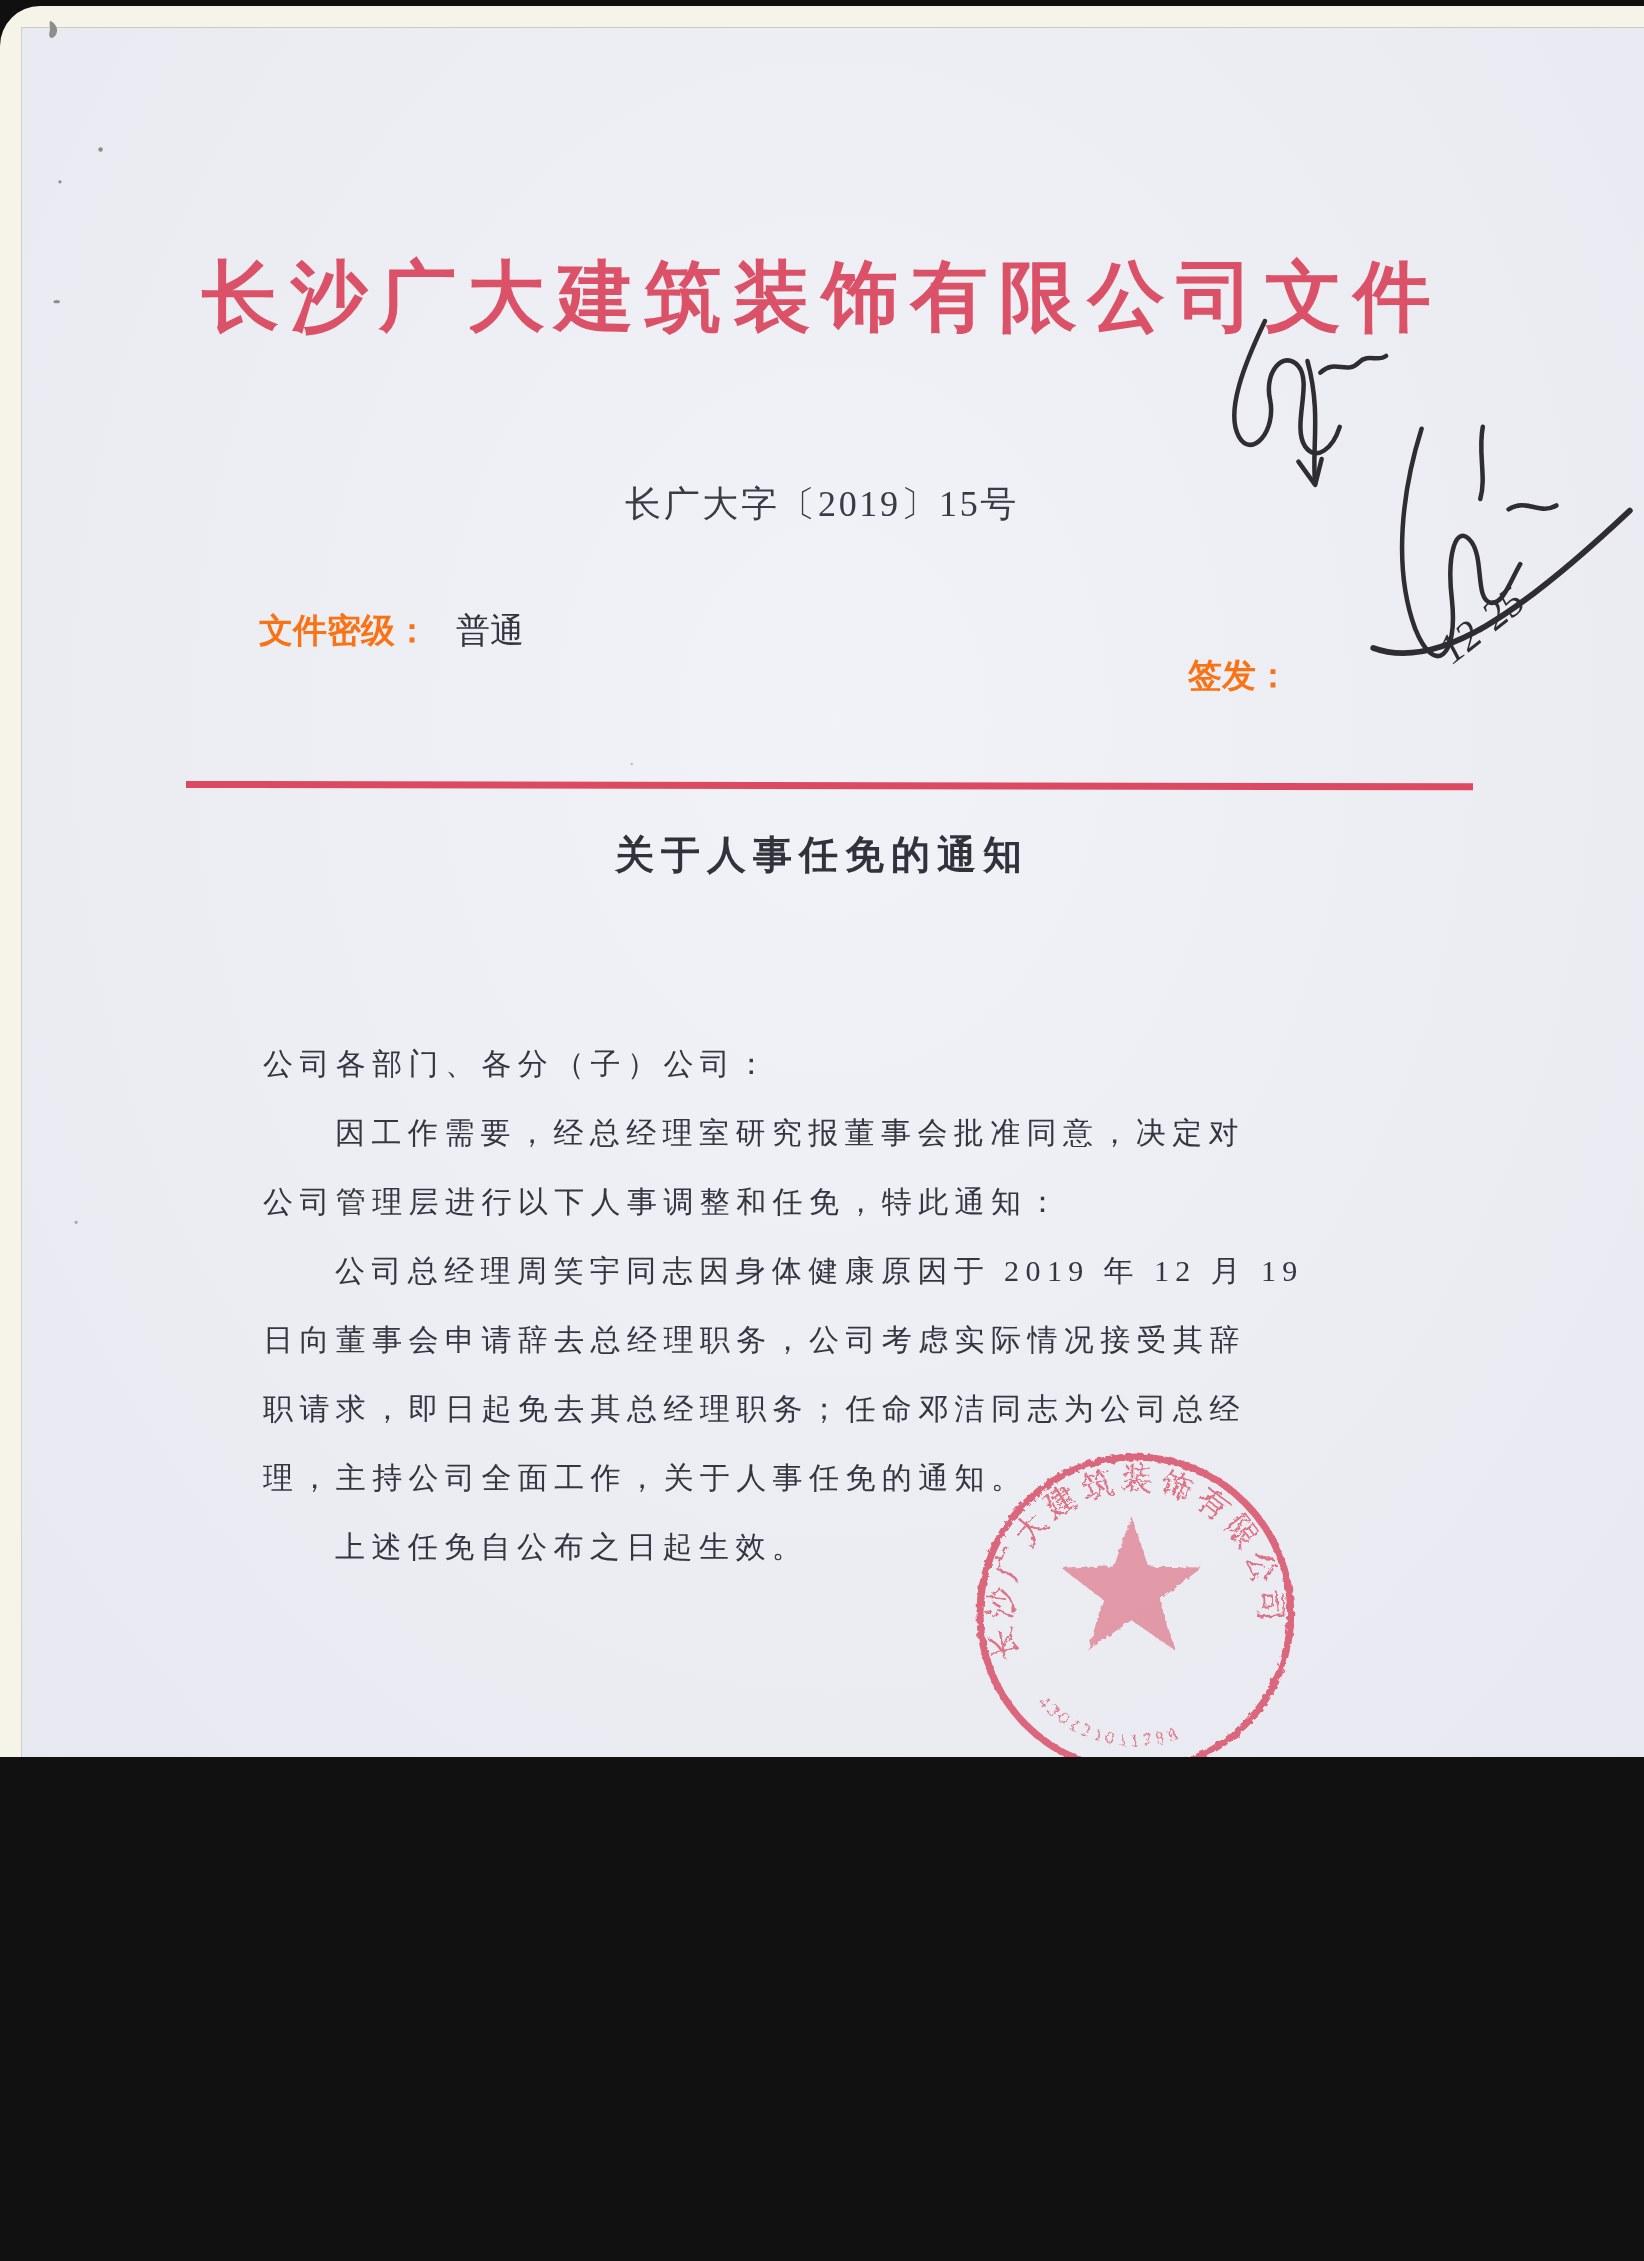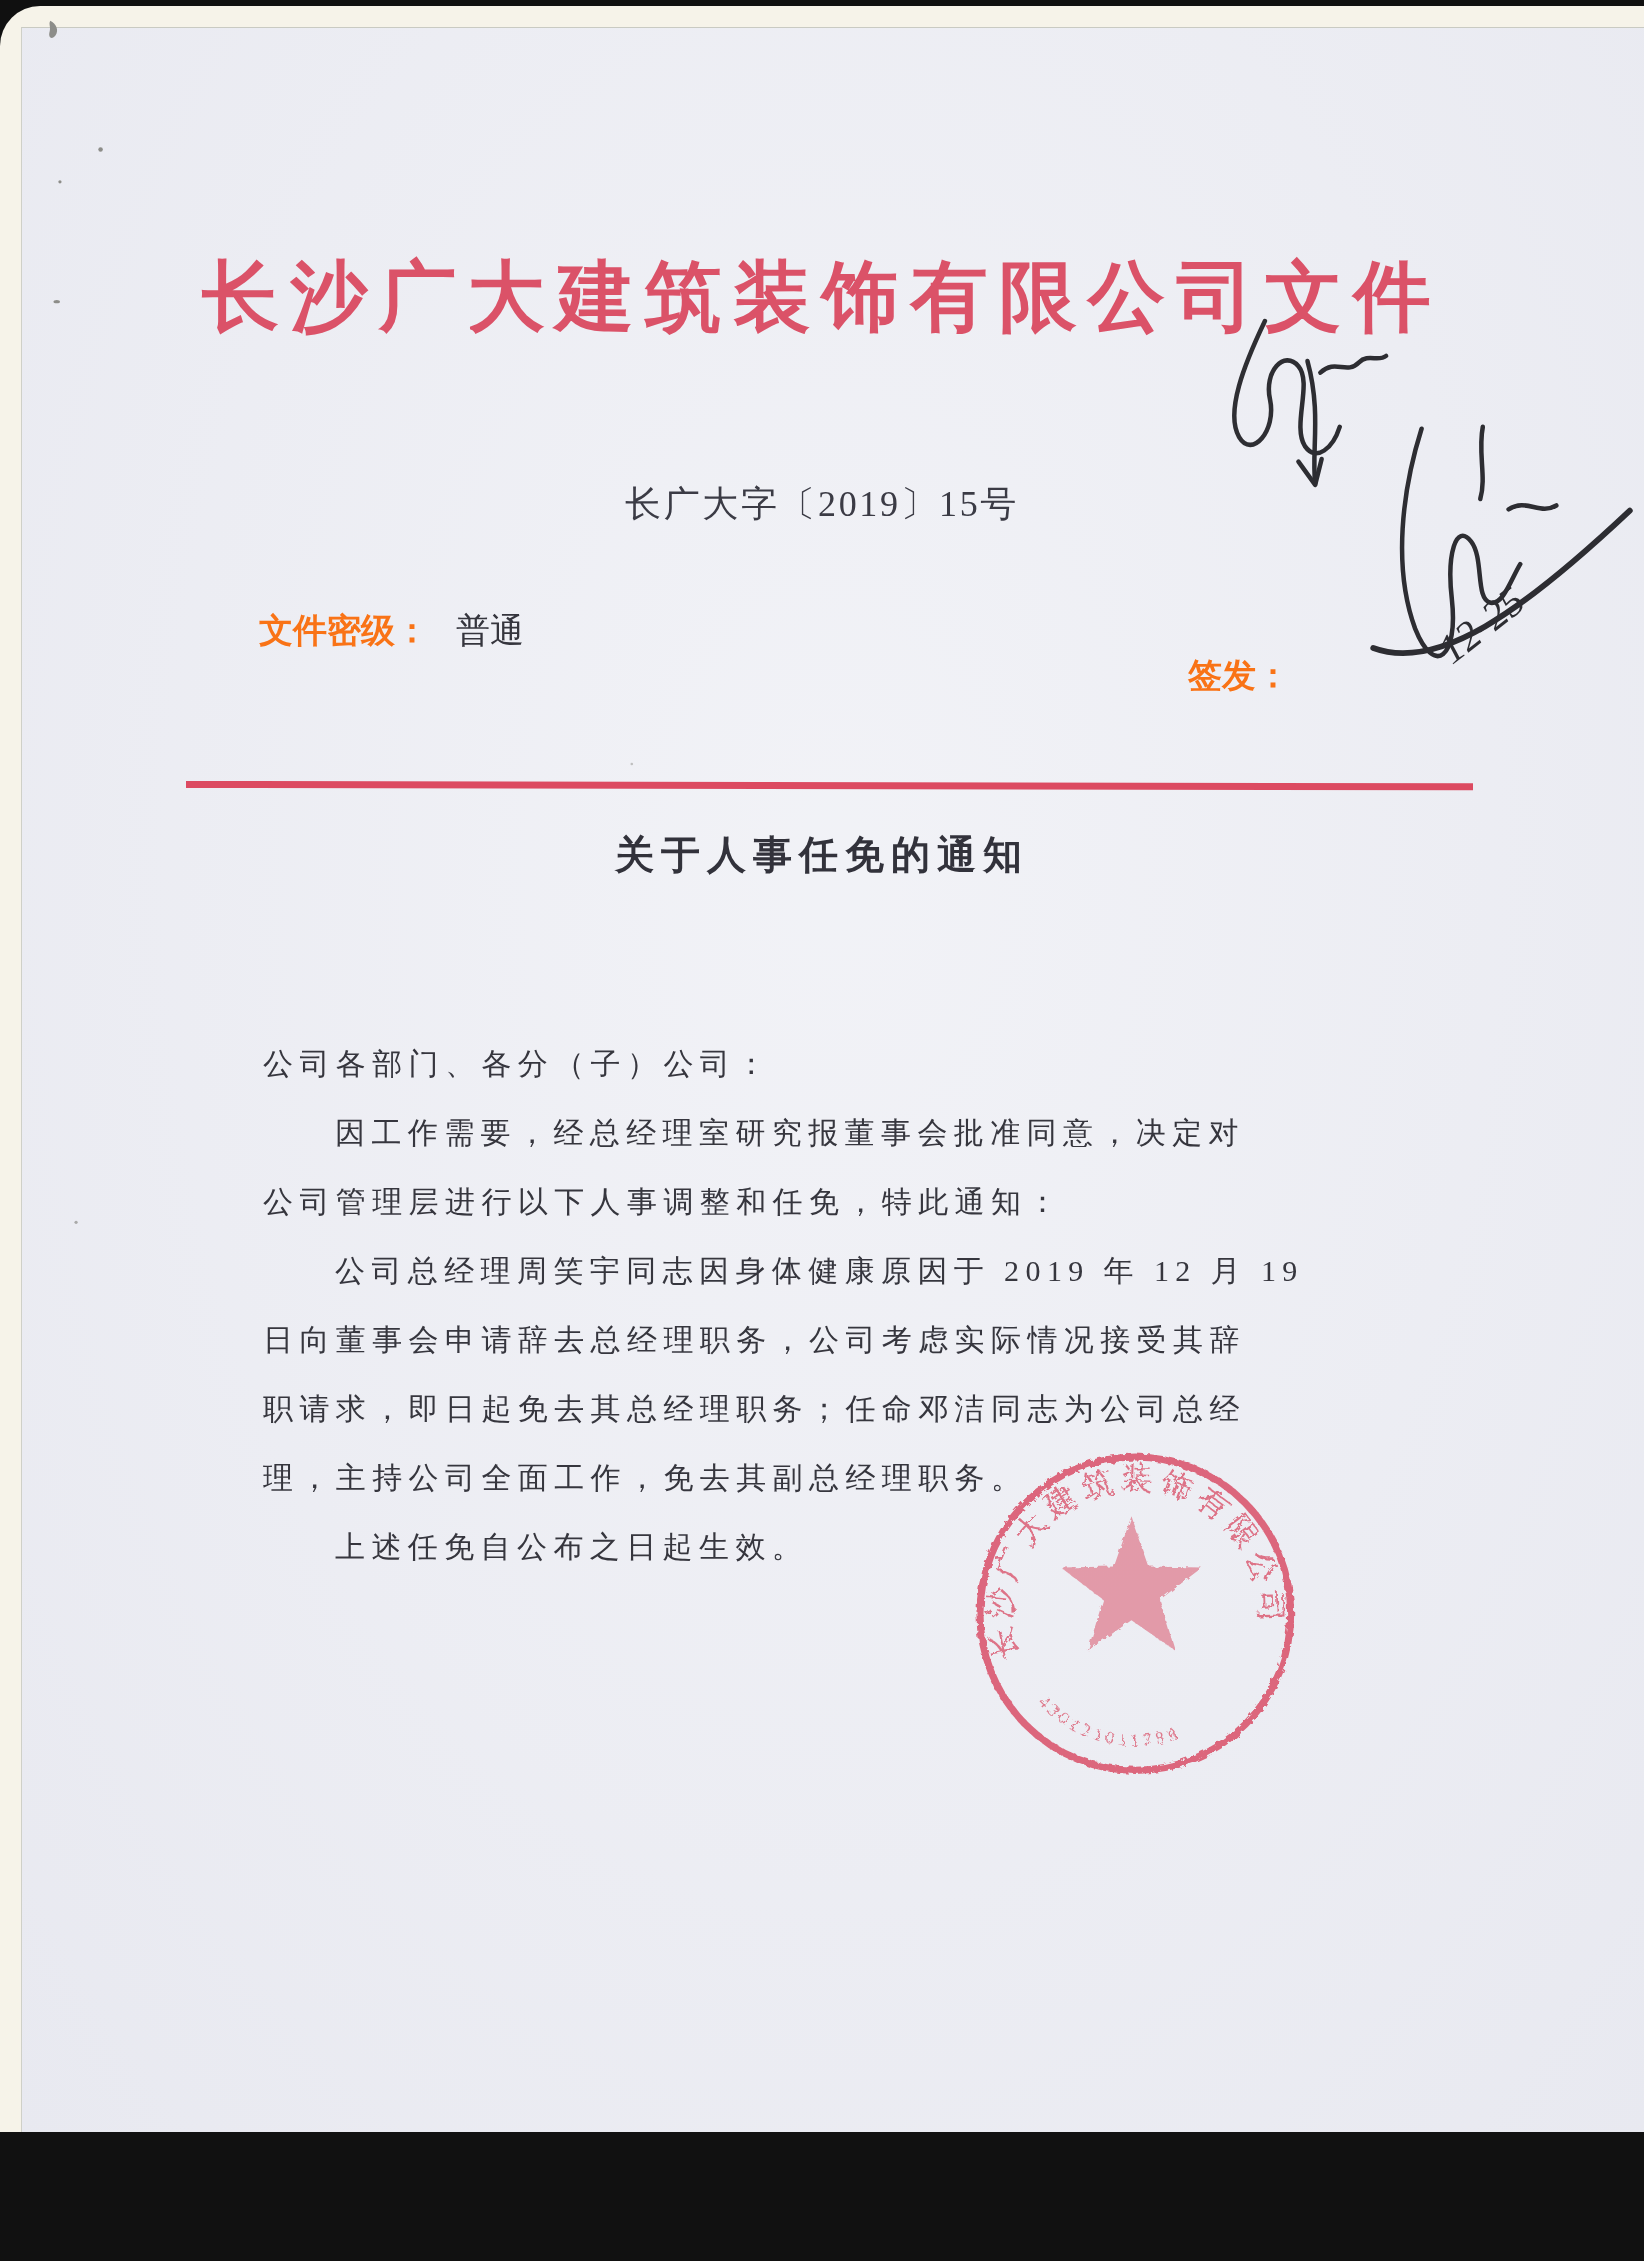--- a/index.html
+++ b/index.html
@@ -1,16 +1,16 @@
 <!DOCTYPE html>
 <html style="font-size:10.3px"><head>
 <meta charset="utf-8">
 <style>
   html,body{margin:0;padding:0;background:#111;}
-  .scan{position:relative;width:1644px;height:2132px;background:#101010;overflow:hidden;
+  .scan{position:relative;width:1644px;height:1757px;background:#101010;overflow:hidden;
         font-family:"Liberation Serif","DejaVu Serif",serif;}
   
   .paper{position:absolute;left:0;top:6.4px;right:0;bottom:0;background:#f6f3e9;
          border-top-left-radius:40px;}
   
   .page{position:absolute;left:20.6px;top:27px;right:0;bottom:0;background:#edeef4;
         border-top:1.3px solid #c9cac2;border-left:1.3px solid #cfd0c8;}
   .page::after{content:"";position:absolute;inset:0;
         background:radial-gradient(ellipse at 50% 40%, rgba(255,255,255,0.25), rgba(140,140,170,0.05));
         pointer-events:none;}
@@ -80,21 +80,21 @@
 
   <div class="abs center doc-title t z3">关于人事任免的通知</div>
 
   <div class="abs body-block z3">
     <div class="body-line t">公司各部门、各分（子）公司：</div>
     <div class="body-line t indent">因工作需要，经总经理室研究报董事会批准同意，决定对</div>
     <div class="body-line t">公司管理层进行以下人事调整和任免，特此通知：</div>
     <div class="body-line t indent">公司总经理周笑宇同志因身体健康原因于 2019 年 12 月 19</div>
     <div class="body-line t">日向董事会申请辞去总经理职务，公司考虑实际情况接受其辞</div>
     <div class="body-line t">职请求，即日起免去其总经理职务；任命邓洁同志为公司总经</div>
-    <div class="body-line t">理，主持公司全面工作，免去其副总经理职务。</div>
+    <div class="body-line t">理，主持公司全面工作，关于人事任免的通知。</div>
     <div class="body-line t indent">上述任免自公布之日起生效。</div>
   </div>
 
   <svg class="overlay z5" width="1644" height="2261" viewBox="0 0 2550 3507">
     <g stroke="#1d1d22" stroke-width="7" fill="none" stroke-linecap="round" stroke-linejoin="round" opacity="0.92">
 
       <g>
         <path d="M1962,498 C1930,565 1900,640 1922,678 C1942,712 1980,668 1970,620
                  C1960,576 1992,542 2014,568 C2036,594 2004,660 2024,692
                  C2042,718 2068,694 2078,662"></path>

